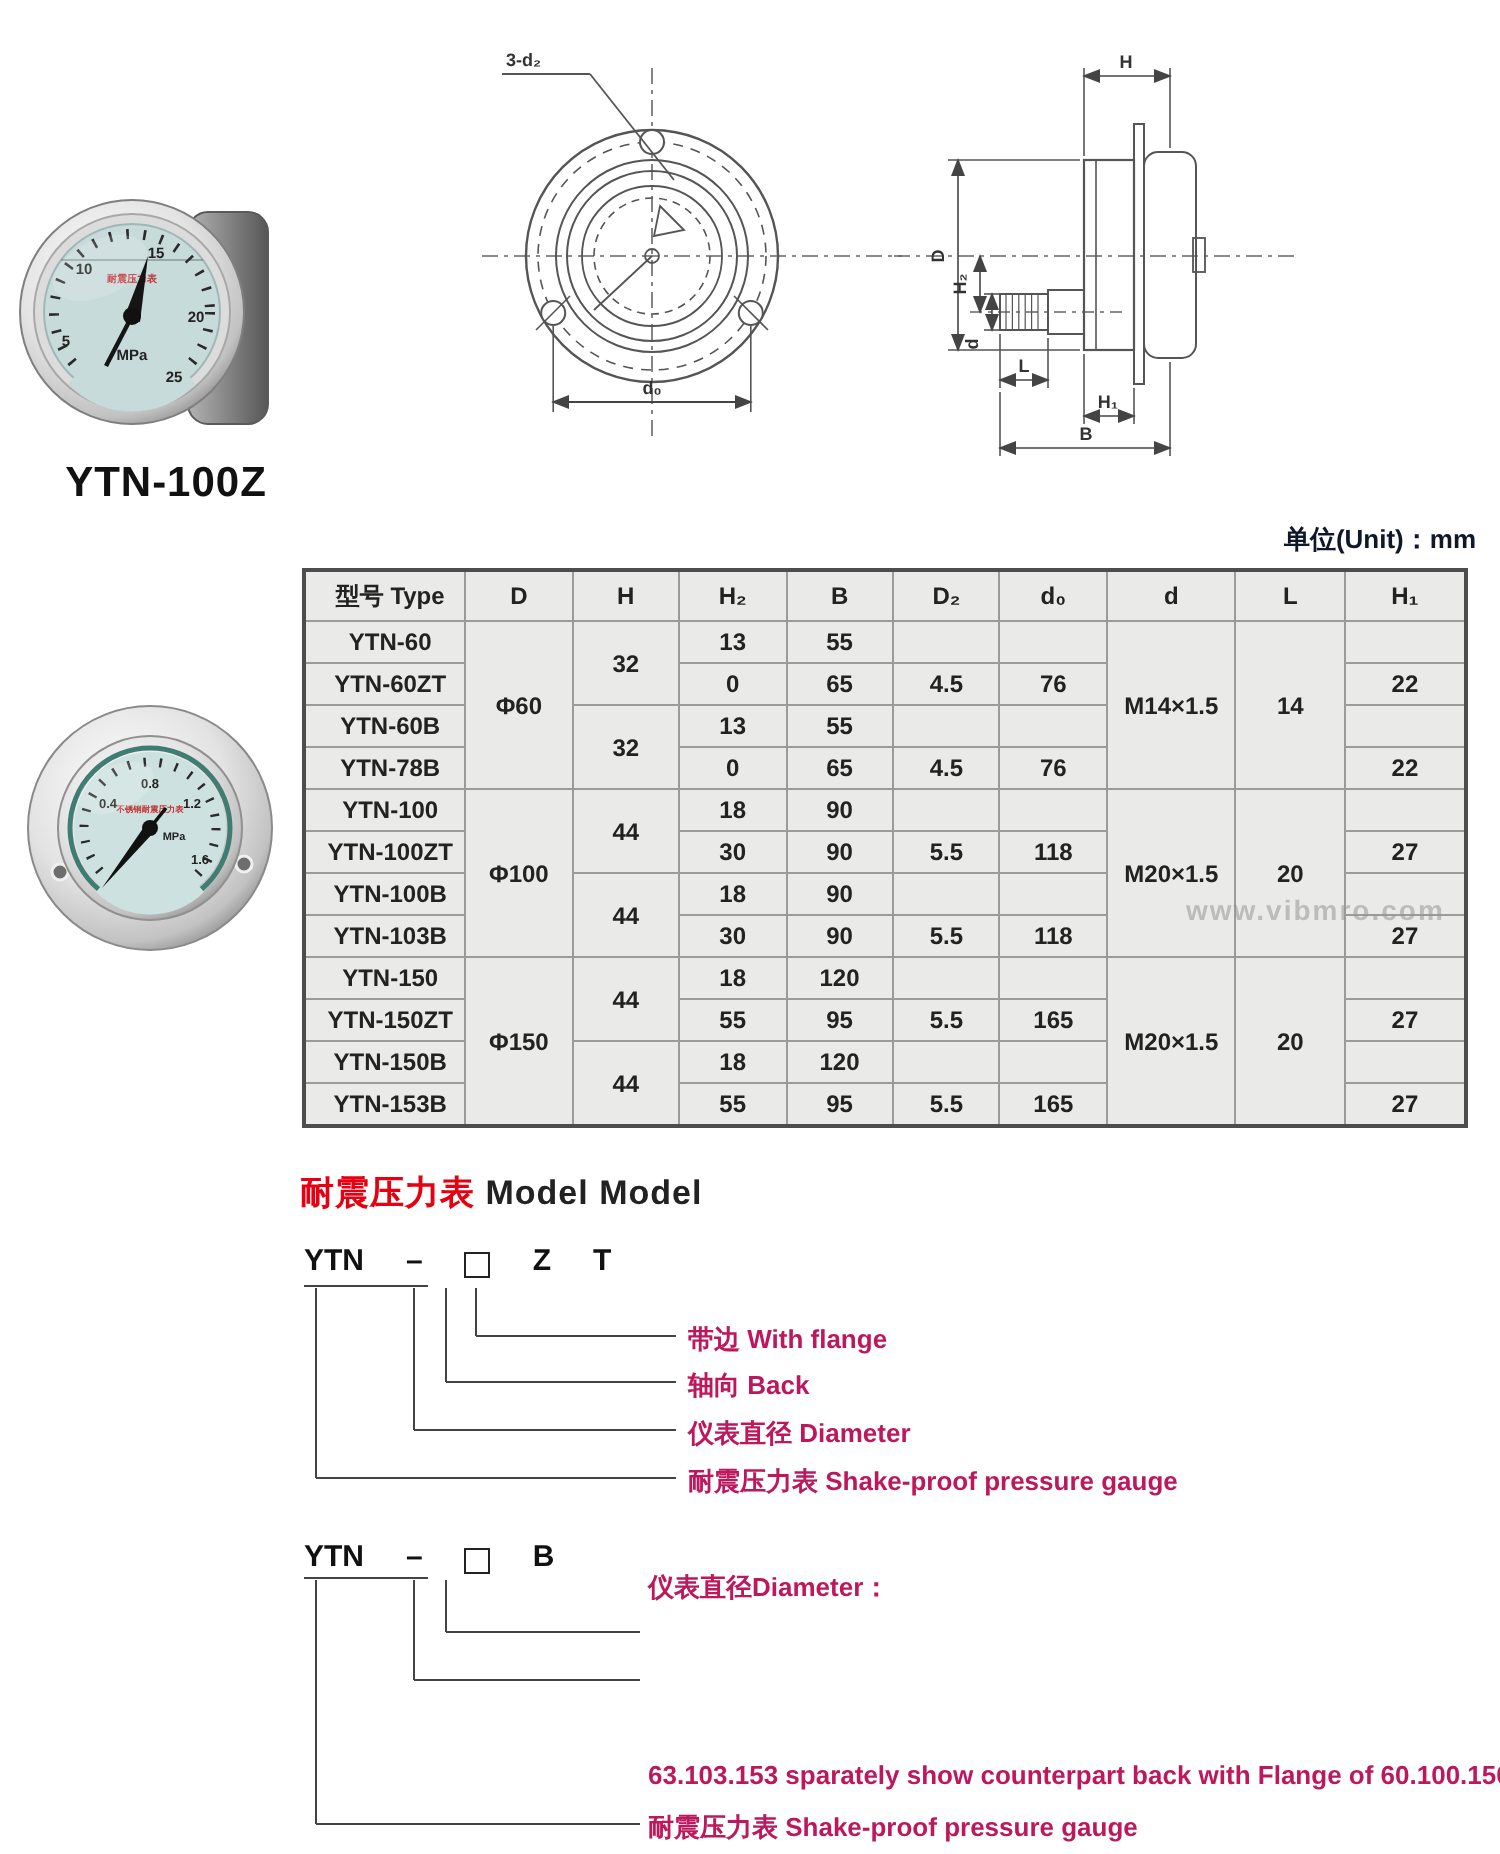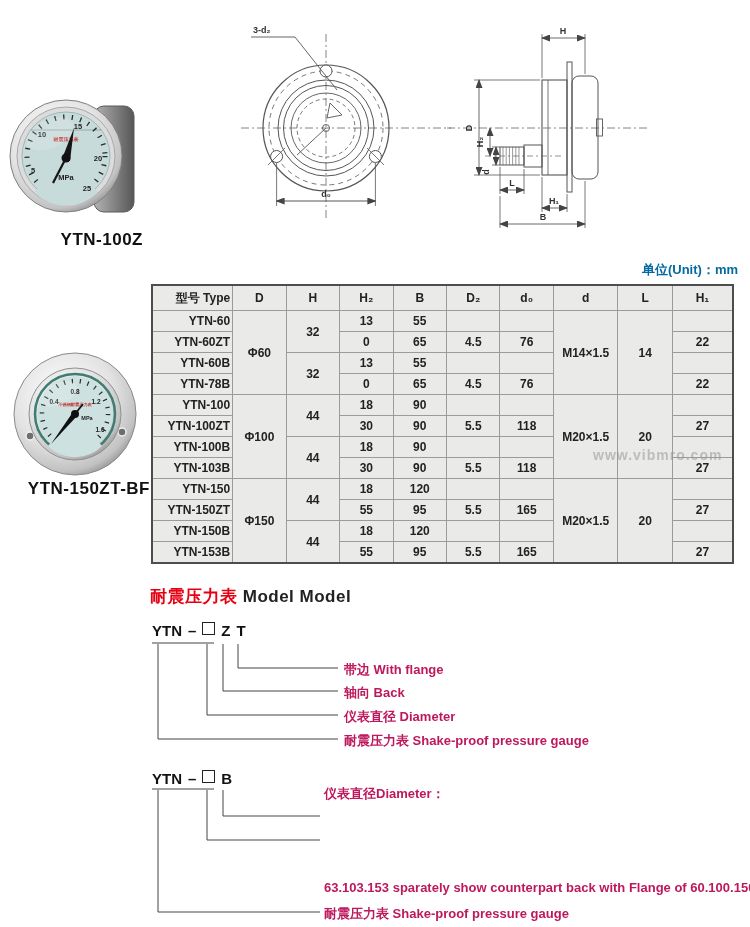--- a/index.html
+++ b/index.html
@@ -1,31 +1,31 @@
 <!DOCTYPE html>
 <html><head>
 <meta charset="utf-8">
 <title>Pressure Gauge Catalog Page</title>
 <style>
   html,body{margin:0;padding:0;background:#fff;}
   .page{position:relative;width:750px;height:927px;background:#ffffff;overflow:hidden;
         font-family:"Liberation Sans","DejaVu Sans",sans-serif;color:#1a1a1a;}
   .abs{position:absolute;}
-  .product-label{font-size:17px;font-weight:bold;color:#111;text-align:right;letter-spacing:.5px;}
-  .unit-note{font-size:13px;font-weight:bold;text-align:right;color:#0369a1;}
+  .product-label{font-size:21px;font-weight:bold;color:#111;text-align:center;letter-spacing:.5px;}
+  .unit-note{font-size:13px;font-weight:bold;text-align:right;color:#0f172a;}
   table.spec{border-collapse:collapse;background:#eaeae8;border:2px solid #4d4d4d;table-layout:fixed;}
   table.spec th,table.spec td{border:1px solid #9b9b99;font-size:12px;font-weight:bold;color:#222;
         text-align:center;padding:0 2px;height:20px;overflow:hidden;white-space:nowrap;}
   table.spec th{height:24px;}
-  table.spec .c-type{text-align:right;padding-left:7px;}
+  table.spec .c-type{text-align:center;padding-left:7px;}
   .watermark{font-size:14px;color:rgba(150,150,150,.55);letter-spacing:1px;font-weight:bold;}
   .section-heading{font-size:17px;font-weight:bold;letter-spacing:.5px;}
   .section-heading .cn{color:#e60012;}
   .section-heading .en{color:#222;}
-  .model-code{display:flex;align-items:flex-start;gap:6px;font-size:15px;font-weight:bold;color:#111;}
+  .model-code{display:flex;align-items:flex-end;gap:21px;font-size:15px;font-weight:bold;color:#111;}
   .model-code .box{display:inline-block;width:11px;height:11px;border:1.5px solid #222;background:#fff;}
   .diagram-item{font-size:13px;font-weight:600;color:#be185d;white-space:nowrap;}
   svg text{font-family:"Liberation Sans","DejaVu Sans",sans-serif;}
   .dim-label{font-size:9px;font-weight:600;fill:#333;}
 </style>
 </head>
 <body>
 
 <div class="page">
 
@@ -343,21 +343,20 @@
       <text x="98" y="80" font-size="6.5">1.6</text>
       <text x="85" y="68" font-size="5.5">MPa</text>
     </g>
     <g>
       <polygon points="71,60 75,64 49,92" fill="#111"></polygon>
       <line x1="73" y1="62" x2="81" y2="52" stroke="#111" stroke-width="1.8"></line>
       <circle cx="73" cy="62" r="4" fill="#111"></circle>
       <ellipse cx="56" cy="42" rx="20" ry="11" fill="#ffffff" opacity="0.16" transform="rotate(-25 56 42)"></ellipse>
     </g>
   </svg>
-  <div class="abs product-label" style="left:5px;top:479px;width:145px">YTN-150ZT-BF</div>
 
   <div class="abs section-heading" style="left:150px;top:585px">
     <span class="cn">耐震压力表</span>
     <span class="en">Model Model</span>
   </div>
 
   <div class="abs model-code" style="left:152px;top:622px">
     <span>YTN</span>
     <span>–</span>
     <span class="box"></span>

